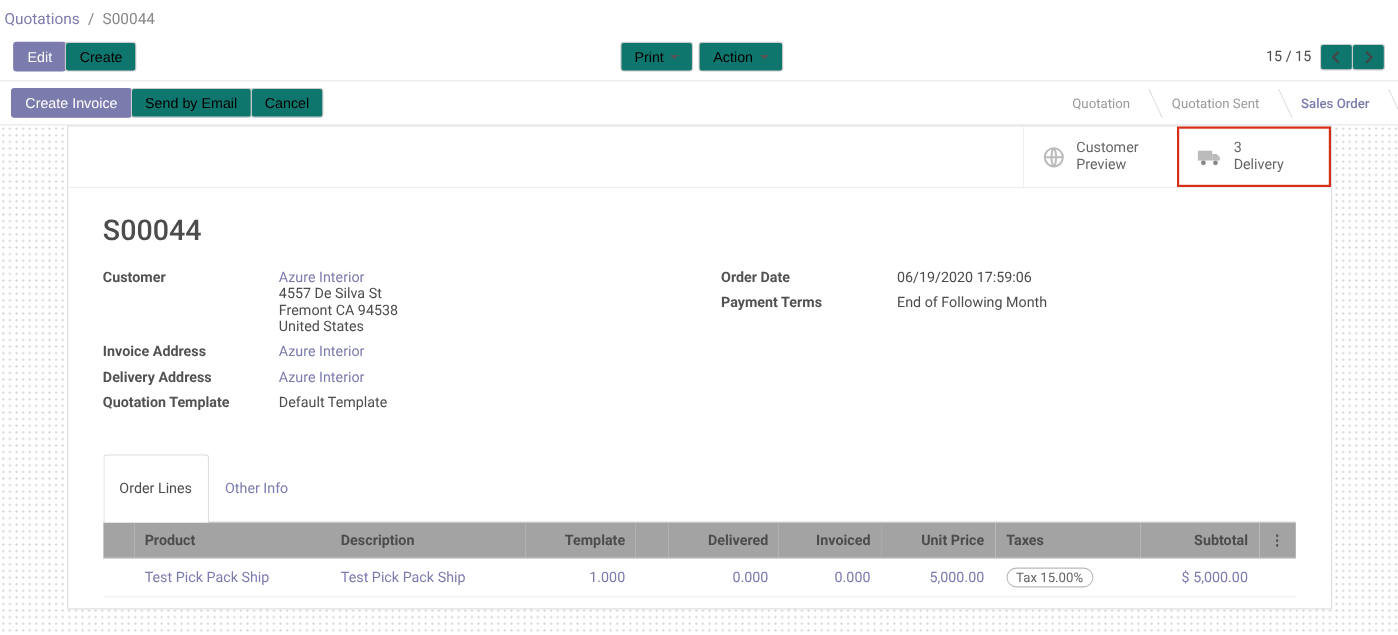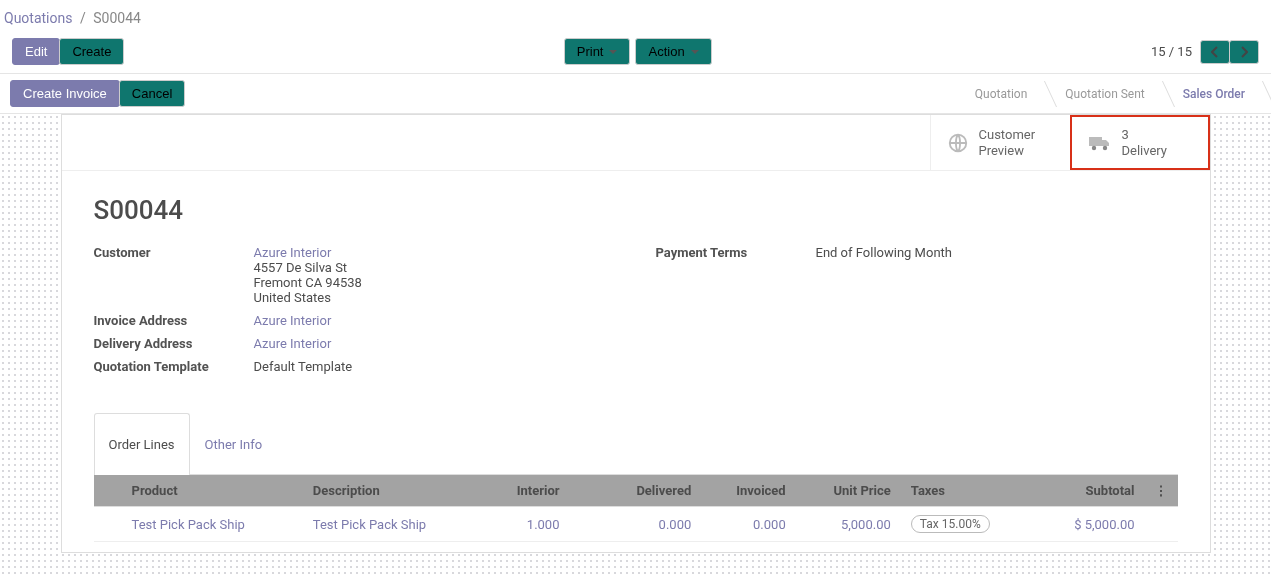--- a/index.html
+++ b/index.html
@@ -88,20 +88,21 @@
             <path d="M2 1 L7 6 L2 11" stroke="#444" stroke-width="2" fill="none"></path>
           </svg>
       </button>
     </div>
   </div>
 </div>
 
 <div class="toolbar2">
   <div class="actions">
     <button class="btn btn-primary">Create Invoice</button>
+    <button class="btn">Send by Email</button>
     <button class="btn">Cancel</button>
   </div>
   <div class="statusbar">
     <div class="status-step">Quotation</div>
     <div class="status-step">Quotation Sent</div>
     <div class="status-step active">Sales Order</div>
   </div>
 </div>
 
 <div class="content-wrap">
@@ -156,38 +157,42 @@
             <div class="field-label">Delivery Address</div>
             <div class="field-value link">Azure Interior</div>
           </div>
           <div class="field-row">
             <div class="field-label">Quotation Template</div>
             <div class="field-value">Default Template</div>
           </div>
         </div>
         <div class="col">
           <div class="field-row">
+            <div class="field-label">Order Date</div>
+            <div class="field-value">06/19/2020 17:59:06</div>
+          </div>
+          <div class="field-row">
             <div class="field-label">Payment Terms</div>
             <div class="field-value">End of Following Month</div>
           </div>
         </div>
       </div>
 
       <div class="tabs">
         <div class="tab active">Order Lines</div>
         <div class="tab">Other Info</div>
       </div>
 
       <table class="order-lines">
         <thead>
           <tr>
             <th style="width:28px;"></th>
             <th>Product</th>
             <th>Description</th>
-            <th class="num">Interior</th>
+            <th class="num">Template</th>
             <th style="width:30px;"></th>
             <th class="num">Delivered</th>
             <th class="num">Invoiced</th>
             <th class="num">Unit Price</th>
             <th>Taxes</th>
             <th class="num">Subtotal</th>
             <th class="kebab">⋮</th>
           </tr>
         </thead>
         <tbody>

